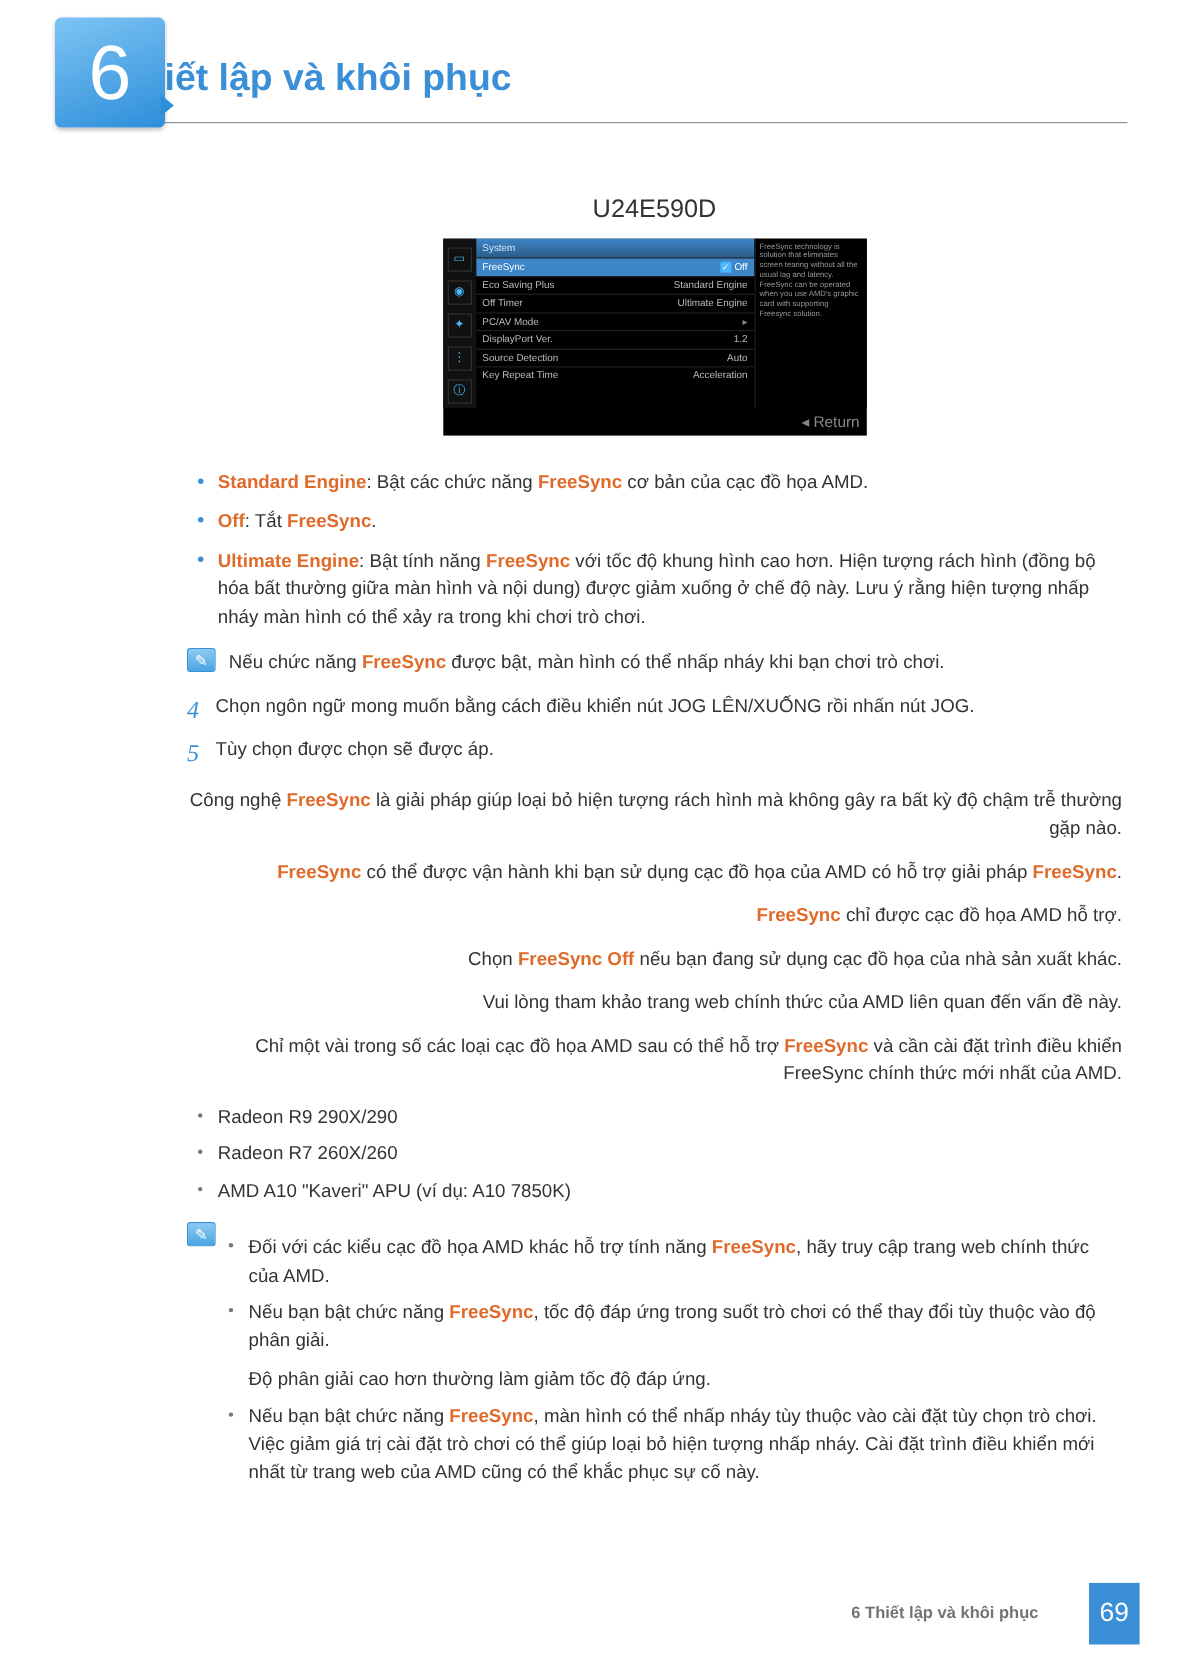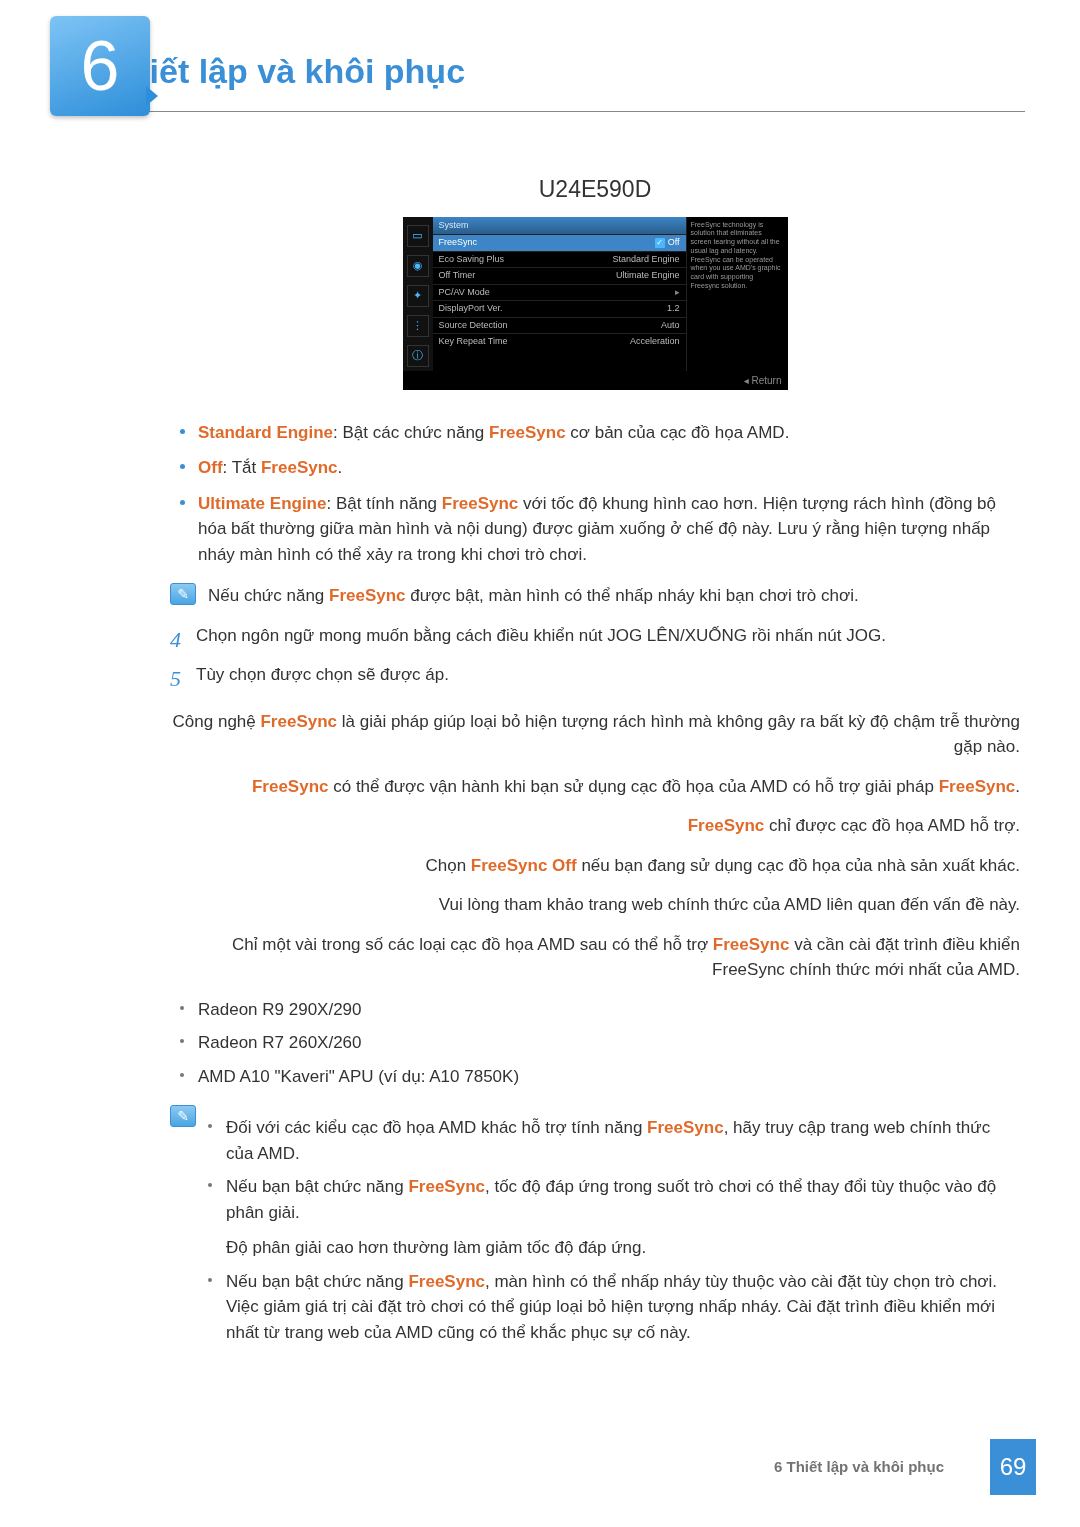--- a/index.html
+++ b/index.html
@@ -115,21 +115,21 @@
   .osd-dot { color: #888; font-size: 9px; }
   .osd-right {
     width: 102px;
     background: #000;
     border-left: 1px solid #222;
     padding: 4px 4px;
     font-size: 7px;
     line-height: 1.25;
     color: #999;
   }
-  .osd-footer { text-align: right; padding: 2px 6px; font-size: 10px; color: #888; }
+  .osd-footer { text-align: right; padding: 2px 6px; font-size: 14px; color: #888; }
 
   
   ul.blue-bullets { list-style: none; padding: 0; margin: 0 0 16px 10px; }
   ul.blue-bullets > li { position: relative; padding-left: 18px; margin: 10px 0; }
   ul.blue-bullets > li::before {
     content: ""; position: absolute; left: 0; top: 9px;
     width: 5px; height: 5px; background: #3a8fd6; border-radius: 50%;
   }
   .bold-red { font-weight: bold; color: #e06a2a; }
 

